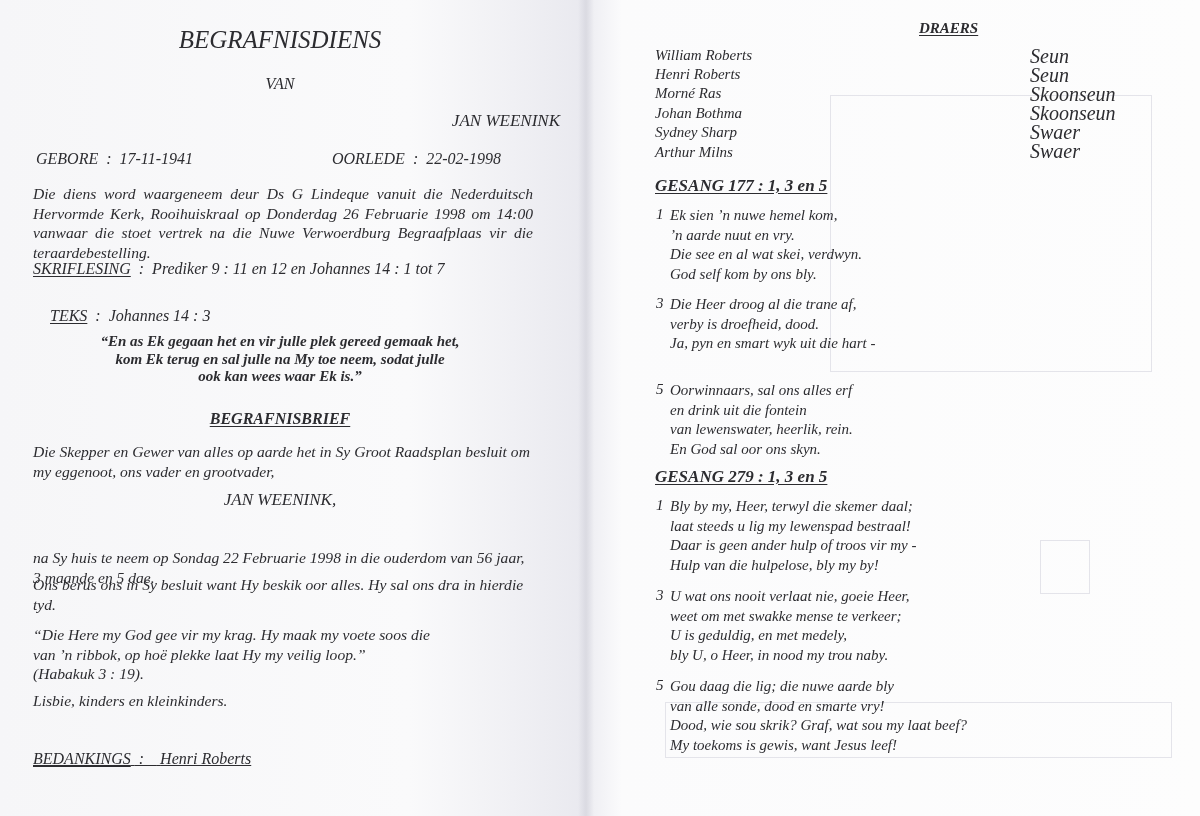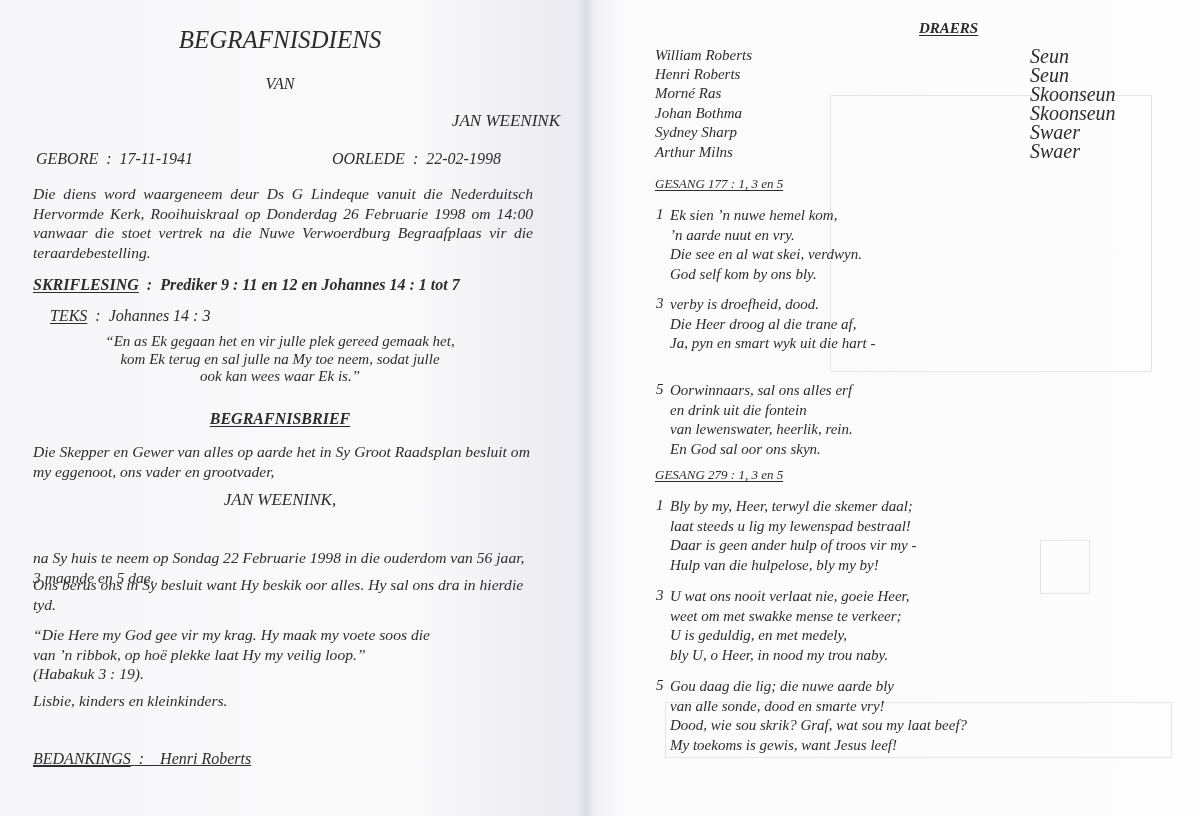--- a/index.html
+++ b/index.html
@@ -24,37 +24,37 @@
   .u { text-decoration:underline; text-underline-offset:2px; }
 
   
   .title { left:0; width:560px; text-align:center; top:26px; font-size:25px; }
   .van { left:0; width:560px; text-align:center; top:75px; font-size:16px; }
   .name-top { left:0; width:560px; text-align:right; top:111px; font-size:17px; }
   .born { left:36px; top:150px; font-size:16px; }
   .died { left:332px; top:150px; font-size:16px; }
   .para { left:33px; width:500px; font-size:15.6px; line-height:19.5px; white-space:normal; }
   .service { top:184px; }
-  .reading { left:33px; top:276px; font-size:16px;font-weight:bold; }
+  .reading { left:33px; top:260px; font-size:16px; }
   .text-ref { left:50px; top:307px; font-size:16px; }
-  .quote { left:0; width:560px; text-align:center; top:333px; font-size:15px; line-height:17.5px; font-weight:normal; white-space:normal; }
+  .quote { left:0; width:560px; text-align:center; top:333px; font-size:15px; line-height:17.5px; font-weight:bold; white-space:normal; }
   .letter-heading { left:0; width:560px; text-align:center; top:410px; font-size:16px; font-weight:bold;text-decoration:underline; }
   .letter-p1 { top:442px; }
   .name-mid { left:0; width:560px; text-align:center; top:490px; font-size:17px;font-style:italic; }
   .letter-p2 { top:548px; }
   .letter-p3 { top:575px; }
   .verse { top:625px; }
   .family { left:33px; top:692px; font-size:15.6px; }
   .thanks { left:33px; top:750px; font-size:16px;text-decoration:underline; }
 
   
   .bearers-heading { left:887px; top:20px; font-size:15px; font-weight:bold;margin-left:32px; }
   .bearer-name { left:655px; font-size:15px; }
   .bearer-rel { left:1030px; font-size:20px; }
-  .hymn-heading { left:655px; font-size:13px; font-weight:normal; }
+  .hymn-heading { left:655px; font-size:17px; font-weight:bold; }
   .hymn-line { font-size:15px; }
   .hymn-num { left:656px; }
   .hymn-txt { left:670px; }
   .ghost-box { position:absolute; border:1px solid #e4e4ea; }
 </style>
 </head>
 <body>
 
 <div class="page page-left"></div>
 <div class="page page-right"></div>
@@ -138,22 +138,22 @@
 <div class="abs hymn-line hymn-num" style="top:206px">1</div>
 <div class="abs hymn-line hymn-txt" style="top:206px;line-height:19.5px">
   <div>Ek sien ’n nuwe hemel kom,</div>
   <div>’n aarde nuut en vry.</div>
   <div>Die see en al wat skei, verdwyn.</div>
   <div>God self kom by ons bly.</div>
 </div>
 
 <div class="abs hymn-line hymn-num" style="top:295px">3</div>
 <div class="abs hymn-line hymn-txt" style="top:295px;line-height:19.5px">
+  <div>Die Heer droog al die trane af,</div>
   <div>verby is droefheid, dood.</div>
-  <div>Die Heer droog al die trane af,</div>
   <div>Ja, pyn en smart wyk uit die hart -</div>
 </div>
 
 <div class="abs hymn-line hymn-num" style="top:381px">5</div>
 <div class="abs hymn-line hymn-txt" style="top:381px;line-height:19.5px">
   <div>Oorwinnaars, sal ons alles erf</div>
   <div>en drink uit die fontein</div>
   <div>van lewenswater, heerlik, rein.</div>
   <div>En God sal oor ons skyn.</div>
 </div>

